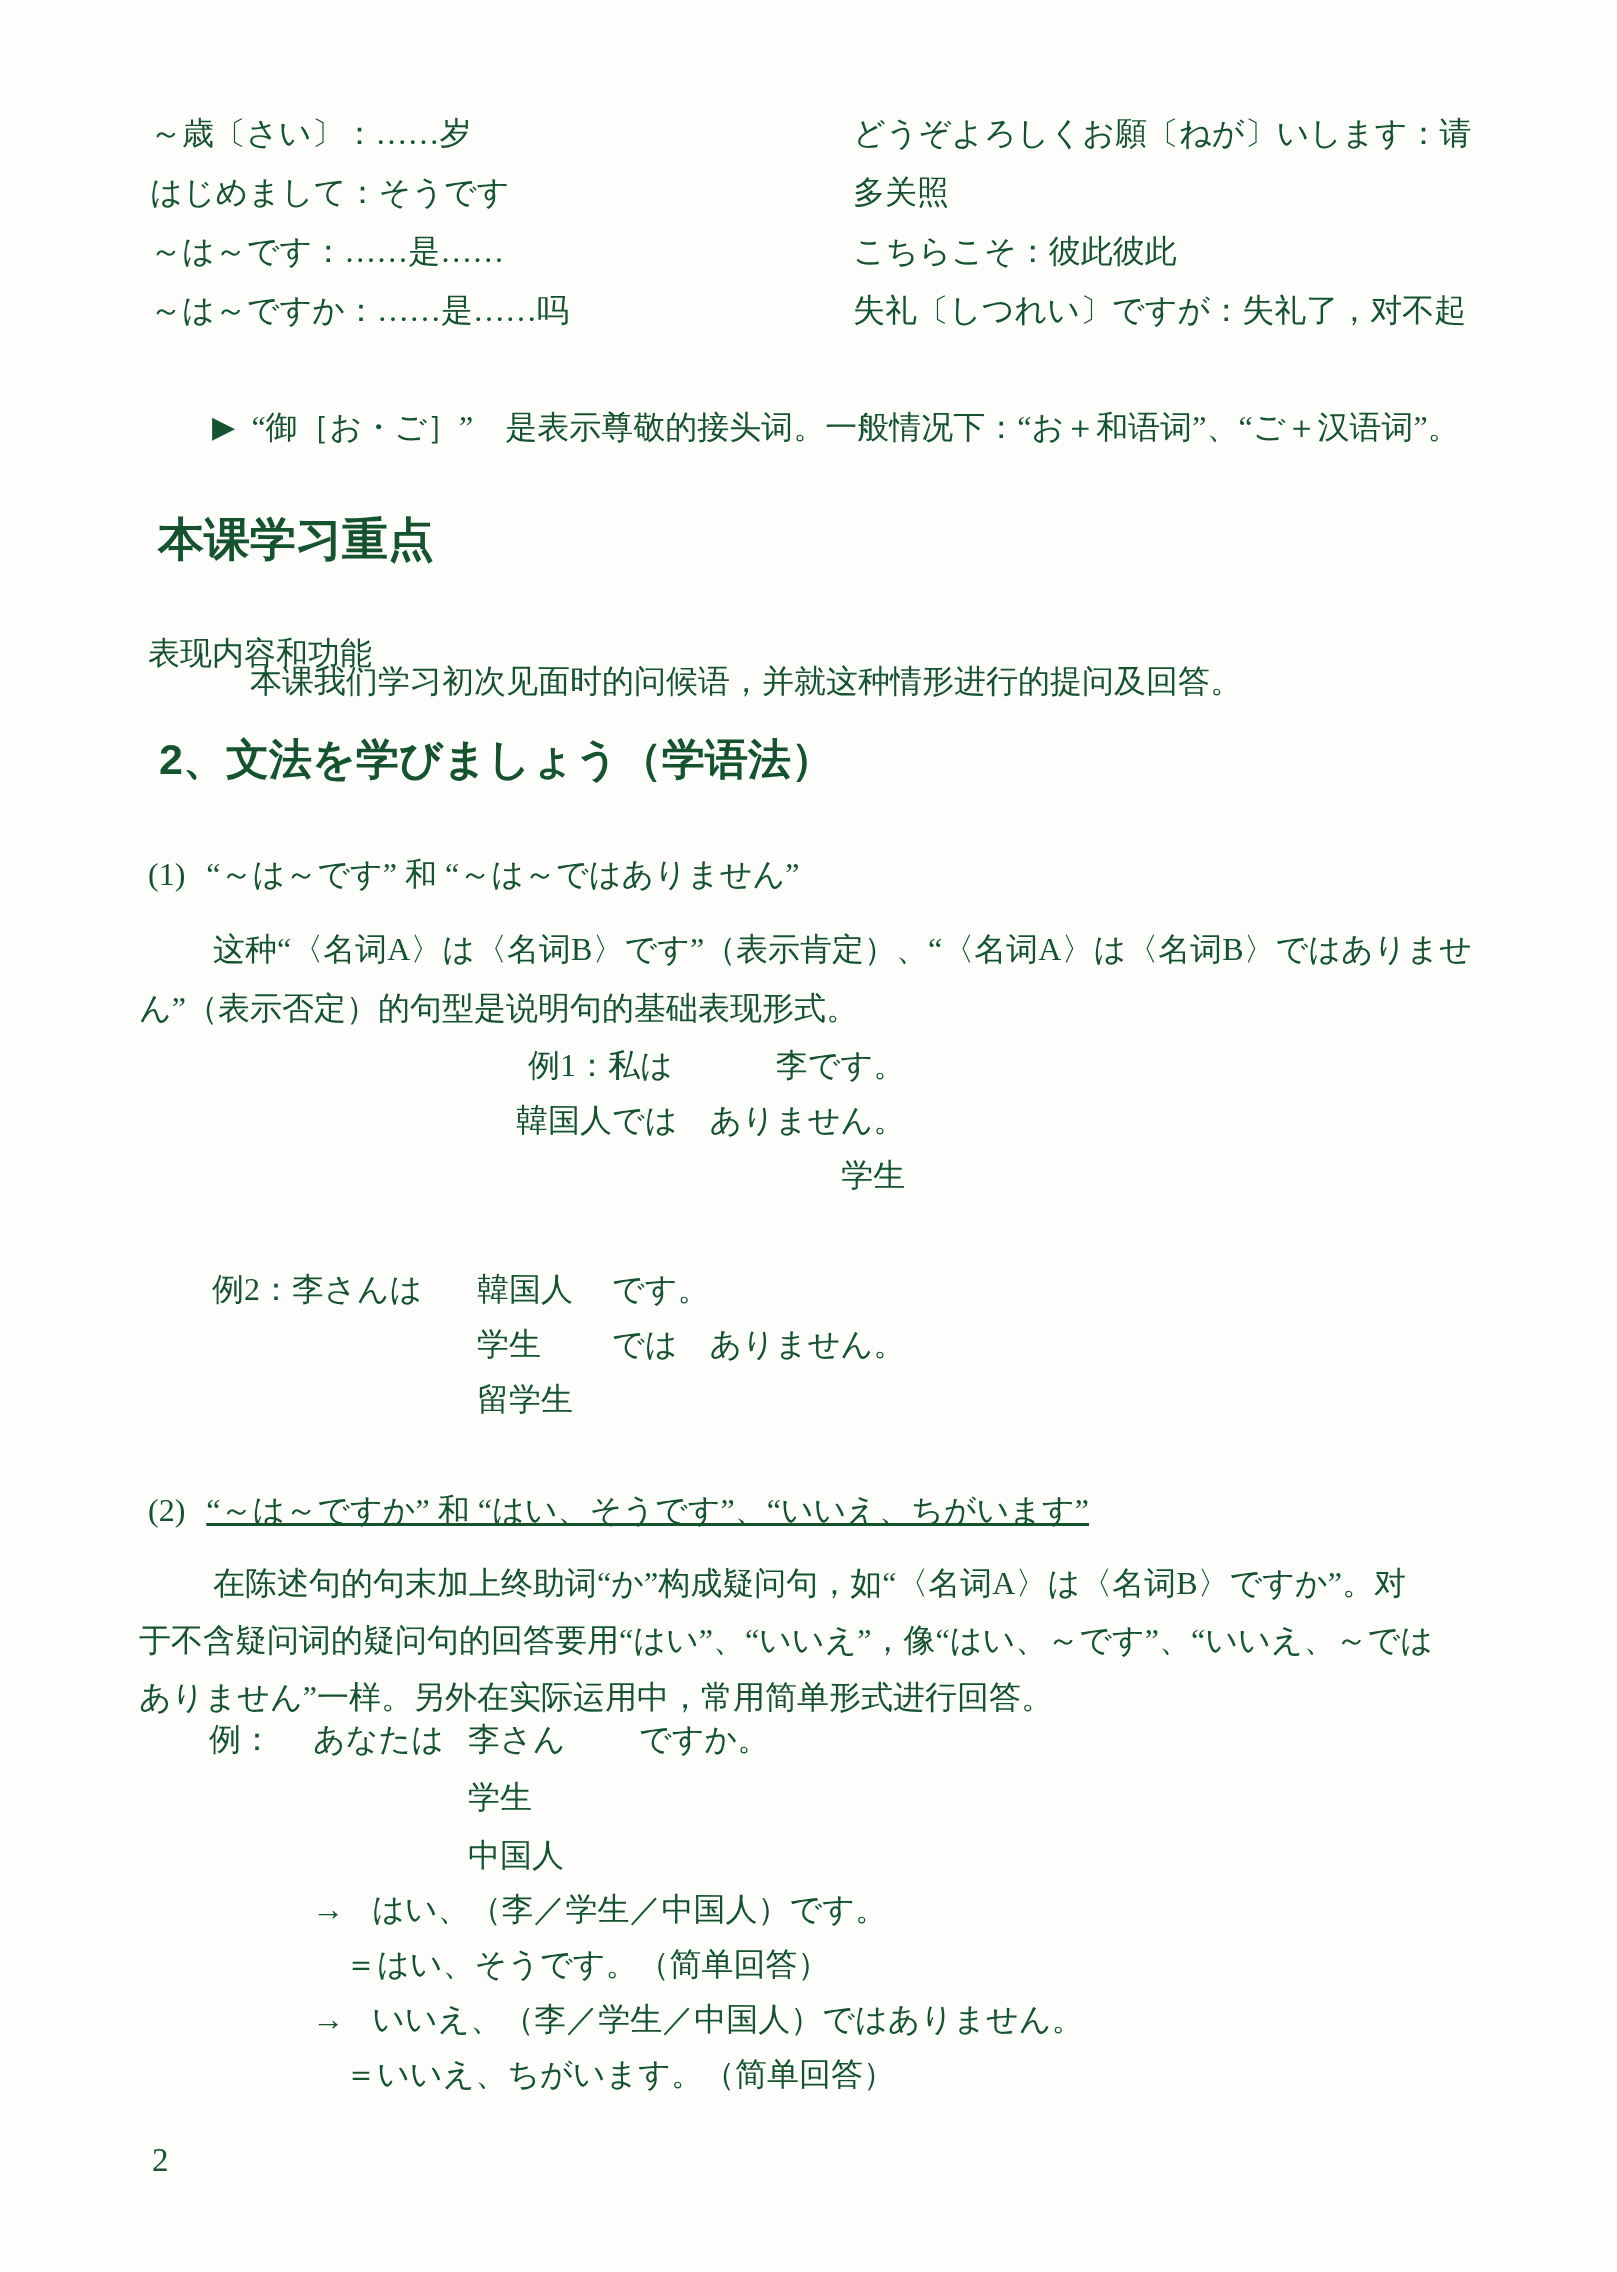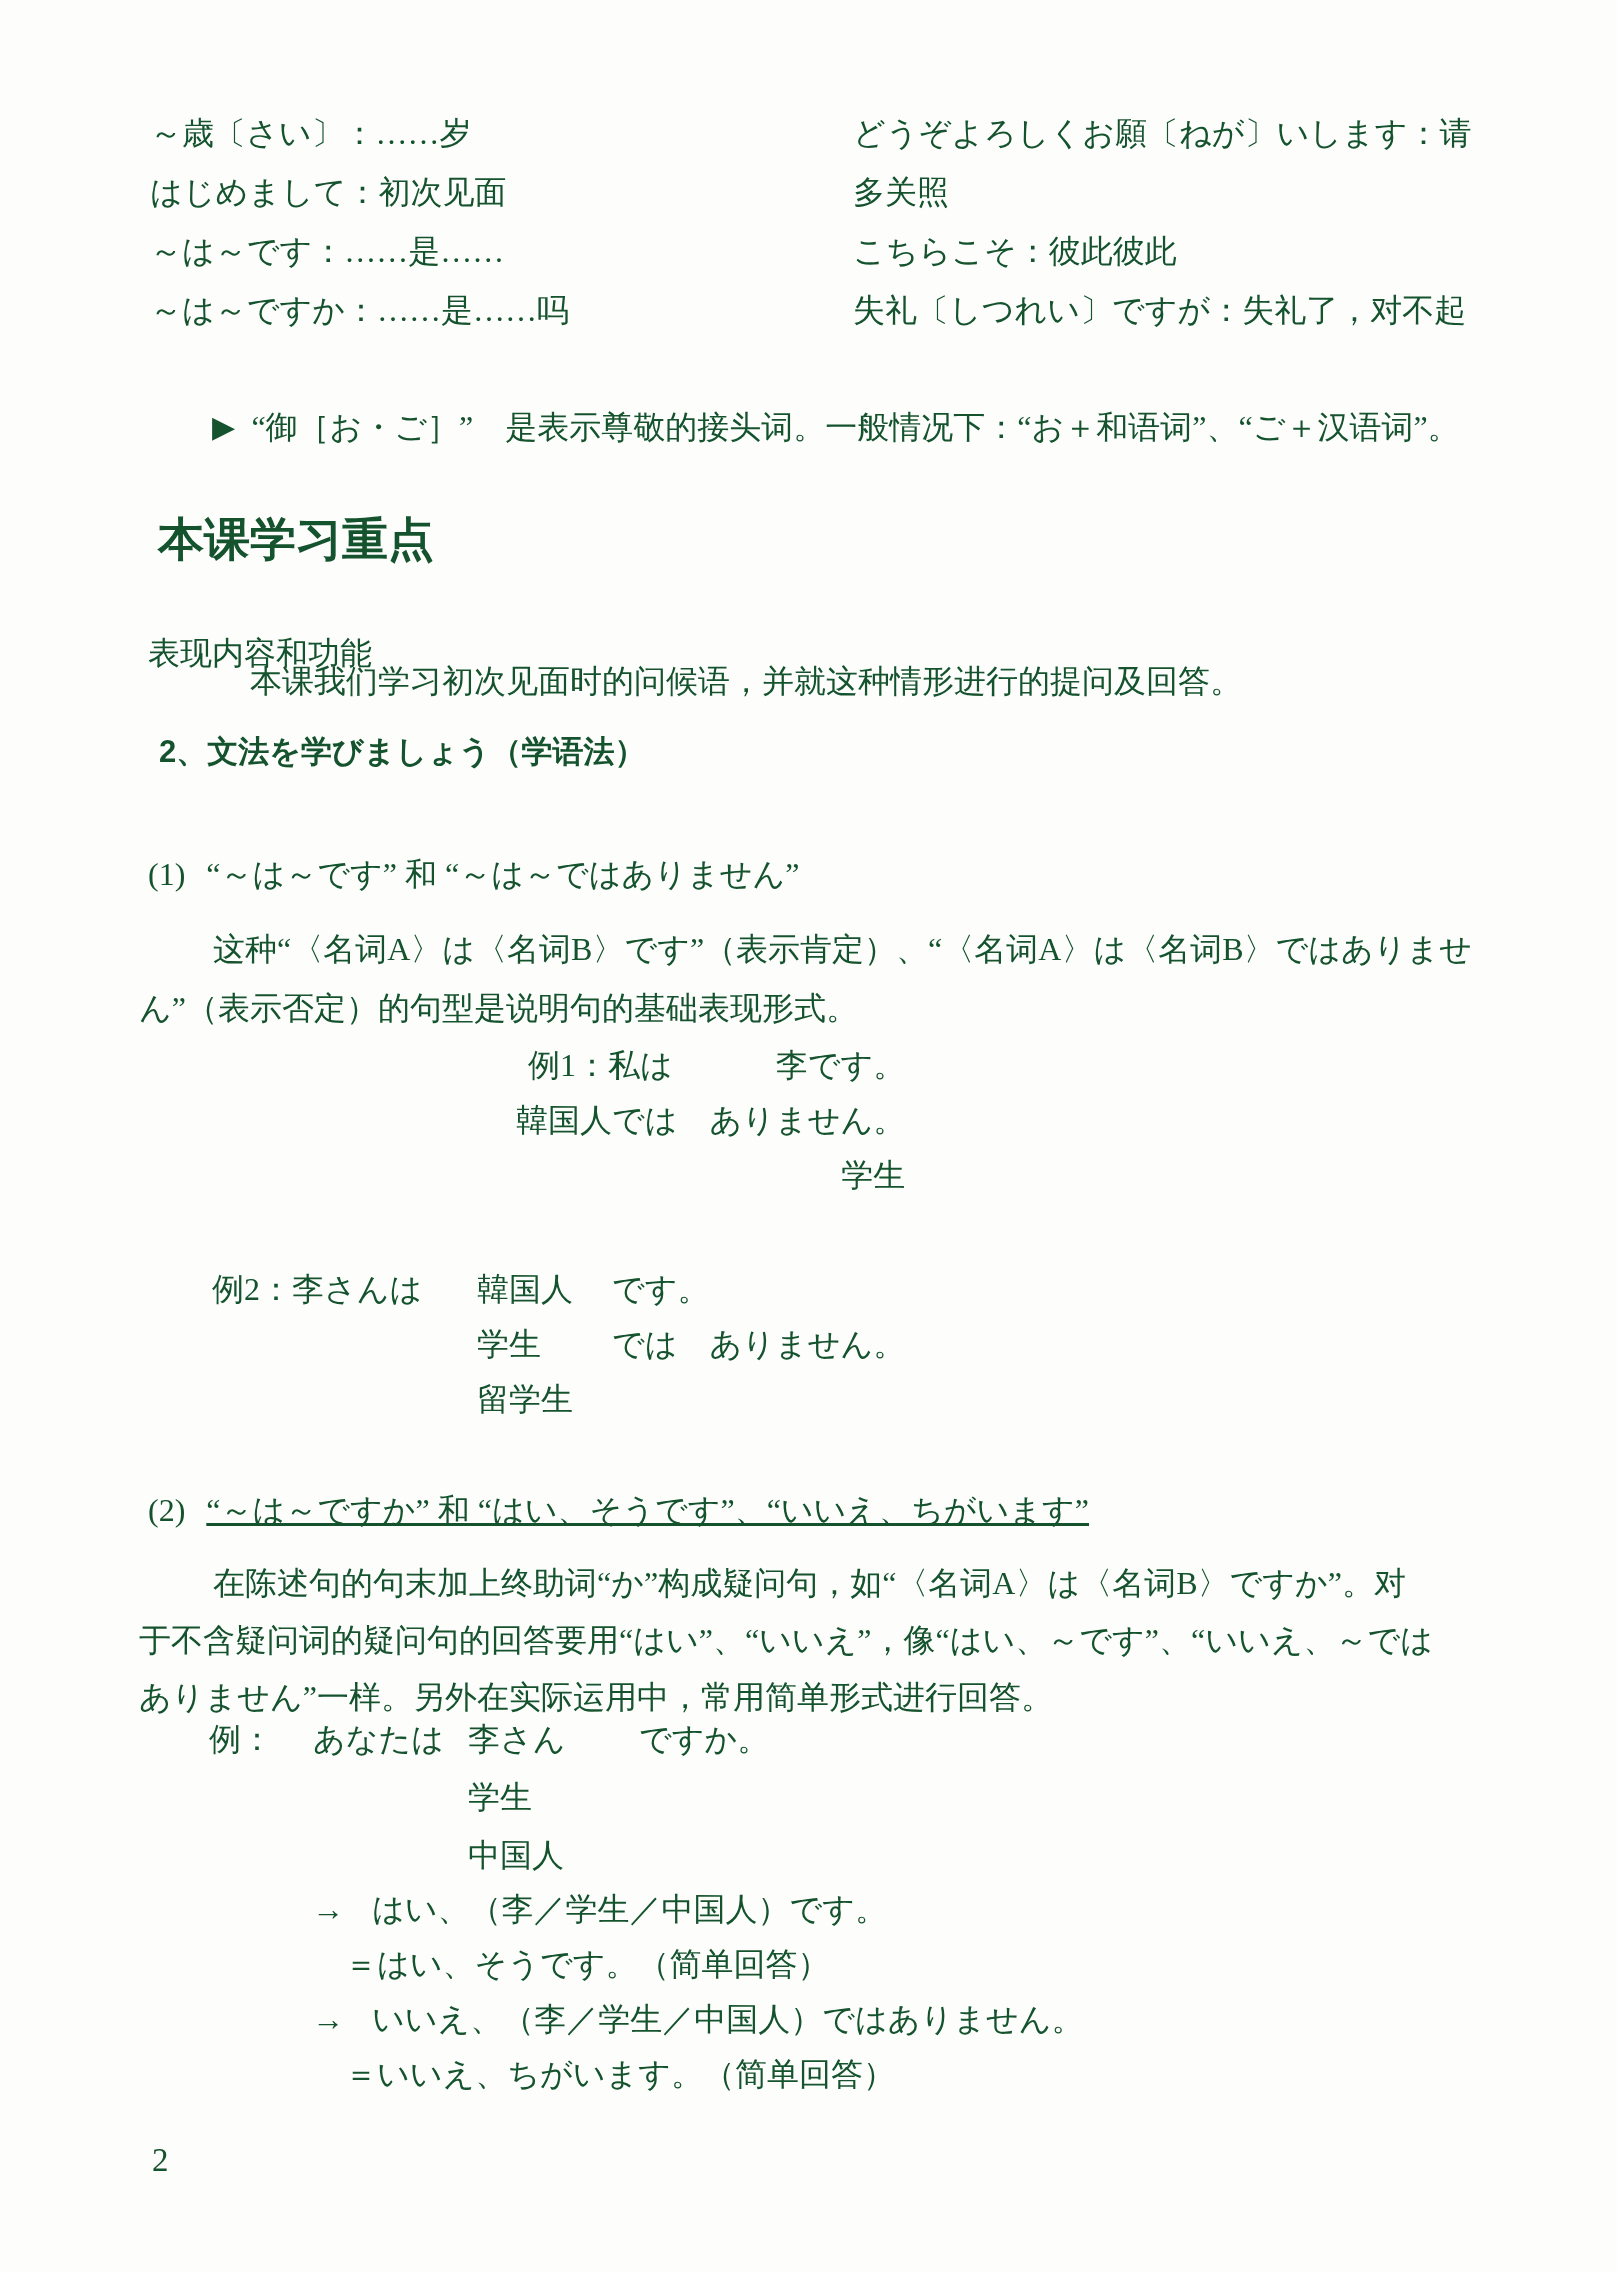--- a/index.html
+++ b/index.html
@@ -50,21 +50,21 @@
   }
   .focus-sub  { position: absolute; top: 632px; left: 148px; }
   .focus-para { position: absolute; top: 660px; left: 212px; margin-left: 38px; }
 
   
   .grammar-heading {
     position: absolute;
     top: 731px; left: 159px;
     font-family: "Liberation Sans", sans-serif;
     font-weight: 700;
-    font-size: 31px;
+    font-size: 43px;
   }
   .item-heading { position: absolute; left: 148px; white-space: nowrap; }
   .item-heading.i1 { top: 853px; }
   .item-heading.i2 { top: 1489px; text-decoration: underline; }
   .item-label { display: inline-block; margin-right: 21px; }
 
   .para { position: absolute; left: 139px; width: 1392px; }
   .para.i1 { top: 920px; line-height: 59px; }
   .para.i2 { top: 1555px; line-height: 57px; }
   .para .line { white-space: nowrap; }
@@ -99,21 +99,21 @@
   }
 </style>
 </head>
 <body>
 
 <div class="page">
 
   <div class="vocab">
     <div class="vocab-col left">
       <div>～歳〔さい〕：……岁</div>
-      <div>はじめまして：初次见面</div>
+      <div>はじめまして：そうです</div>
       <div>～は～です：……是……</div>
       <div>～は～ですか：……是……吗</div>
     </div>
     <div class="vocab-col right">
       <div>どうぞよろしくお願〔ねが〕いします：请</div>
       <div>多关照</div>
       <div>こちらこそ：彼此彼此</div>
       <div>失礼〔しつれい〕ですが：失礼了，对不起</div>
     </div>
   </div>

